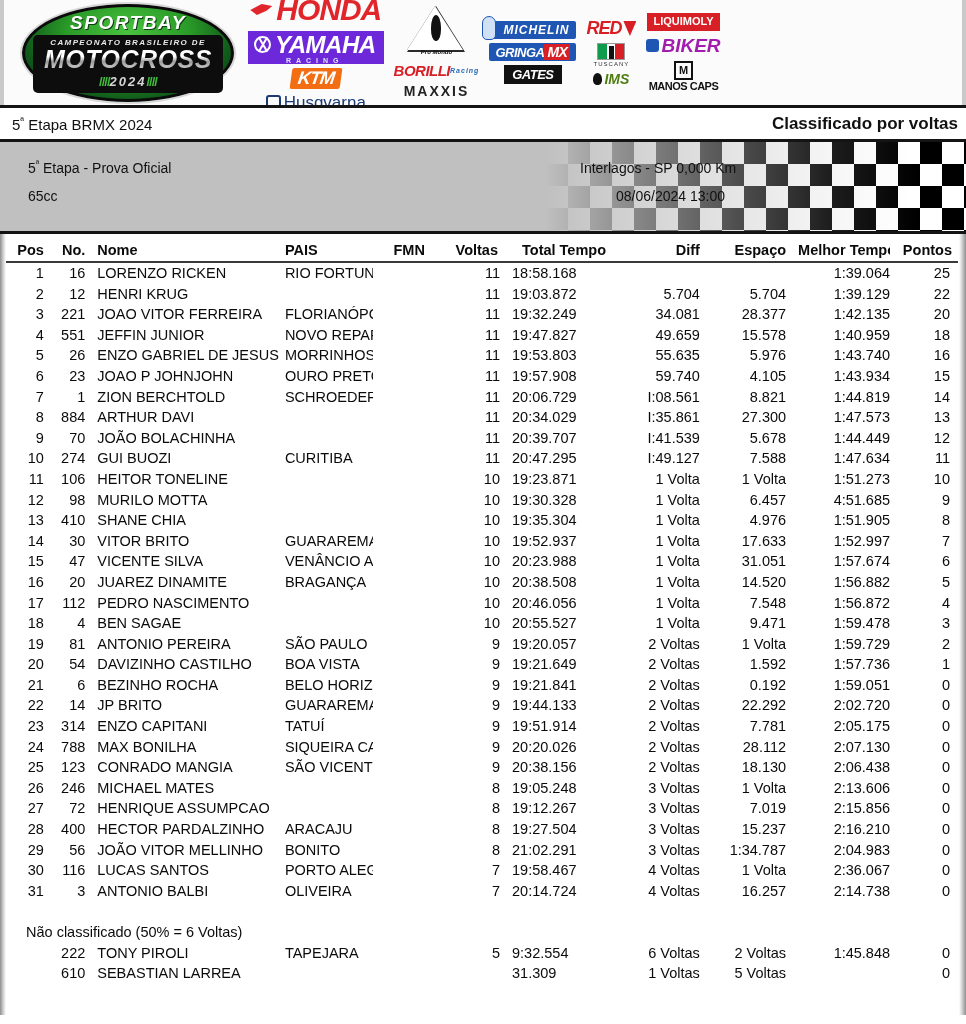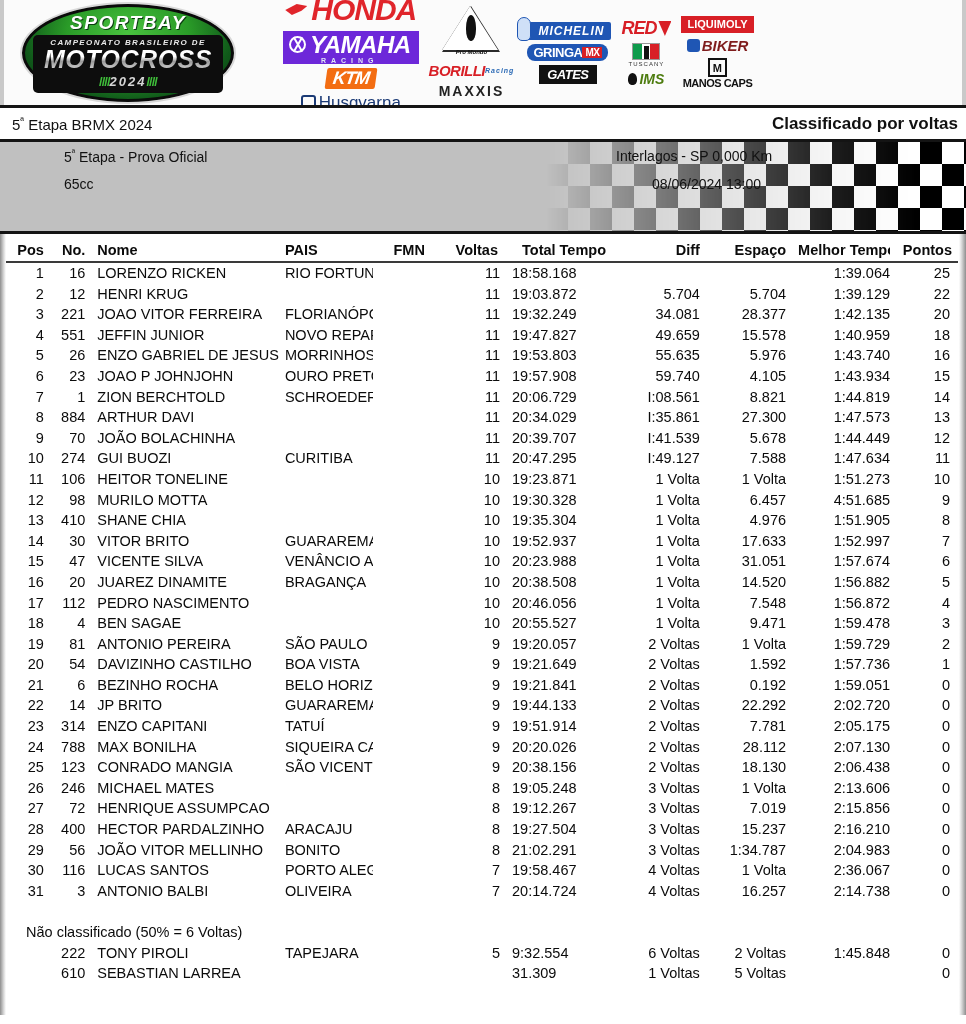--- a/index.html
+++ b/index.html
@@ -17,21 +17,20 @@
 
   
   .banner {
     position: relative;
     height: 108px;
     background: #fbfbfb;
     border-bottom: 3px solid #141414;
     display: flex; align-items: center;
     padding: 3px 6px 3px 8px;
     overflow: hidden;
-    gap: 35px;
   }
   .banner-edge-l { position:absolute; left:0; top:0; bottom:0; width:4px; background:#c9c9c9; }
   .banner-edge-r { position:absolute; right:0; top:0; bottom:0; width:4px; background:#c9c9c9; }
 
   
   .evlogo {
     width: 212px; height: 98px;
     flex: 0 0 auto;
     margin-left: 14px;
     border-radius: 50%;
@@ -106,42 +105,42 @@
   .l-promotor .pl { position:absolute; bottom:3px; left:0; width:100%; text-align:center;
       font-size:6px; color:#111; font-style:italic; font-weight:bold;}
   .l-borilli { color:#d81f26; font-size:15px; font-style:italic; font-weight:bold; letter-spacing:-0.5px;}
   .l-borilli .sub { color:#2a69b5; font-size:7px; letter-spacing:1px;}
   .l-maxxis { color:#232323; font-size:14px; letter-spacing:2px; font-weight:bold; }
 
   .l-michelin { background:#1f56b4; color:#fff; font-size:12px; padding:2px 7px 2px 14px;
       letter-spacing:1px; position:relative; border-radius:2px; font-style:italic;}
   .l-michelin .man { position:absolute; left:-7px; top:-5px; width:14px;height:24px;
       background:#cfe0f7; border-radius:7px 7px 5px 5px; border:1px solid #1f56b4;}
-  .l-gringa { background:#1f56b4; color:#fff; font-size:13px; font-weight:bold;
-      padding:1px 6px; border-radius:8px; letter-spacing:-0.5px;}
-  .l-gringa .mx2 { background:#d81f26; color:#fff; font-size:10px; padding:0 3px; }
+  .l-gringa { background:#1f56b4; color:#fff; font-size:13px; font-style:italic; font-weight:bold;
+      padding:1px 6px; border-radius:2px; letter-spacing:-0.5px;}
+  .l-gringa .mx2 { background:#d81f26; color:#fff; font-size:14px; padding:0 3px; }
   .l-gates { background:#111; color:#fff; font-size:13px; font-style:italic; font-weight:bold;
       padding:2px 8px; letter-spacing:-0.5px;}
 
   .l-red { color:#d81f26; font-size:18px; font-style:italic; font-weight:bold; letter-spacing:-1px;
       display:flex; align-items:center;}
   .l-red .v { display:inline-block;width:13px;height:15px;background:#d81f26;margin-left:2px;
       clip-path: polygon(0 0, 100% 0, 50% 100%); }
   .l-tuscany { display:flex;flex-direction:column;align-items:center; }
   .l-tuscany .tbox { width:28px;height:17px;background:linear-gradient(90deg,#0f9b4c 33%,#fff 33% 66%,#d81f26 66%);
       border:1px solid #999; position:relative;}
   .l-tuscany .tbox:after{content:"";position:absolute;left:11px;top:2px;width:5px;height:13px;background:#111;}
   .l-tuscany .tl { font-size:6px;color:#333;letter-spacing:1px;margin-top:1px;}
   .l-ims { color:#4d7c0f; font-size:14px; font-style:italic; font-weight:bold; display:flex; align-items:center;}
   .l-ims .dr { width:9px;height:12px;background:#111;border-radius:50% 50% 40% 40%; margin-right:2px;}
 
   .l-liqui { background:#d81f26; color:#fff; font-size:11px; font-weight:bold; line-height:1.05;
       padding:3px 6px; text-align:center; }
   .l-liqui .ln2 { color:#fff; }
-  .l-biker { color:#7f1d1d; font-size:15px; font-style:italic; font-weight:bold; display:flex;align-items:center;text-align:right;}
+  .l-biker { color:#a21caf; font-size:19px; font-style:italic; font-weight:bold; display:flex;align-items:center;text-align:right;}
   .l-biker .bb { width:13px;height:13px;background:#1f56b4;border-radius:3px;margin-right:2px;}
   .l-manos { display:flex;flex-direction:column;align-items:center;}
   .l-manos .mbox{ width:19px;height:19px;border:2px solid #111; display:flex;align-items:center;justify-content:center;
       font-size:11px; font-weight:bold; color:#111;}
   .l-manos .ml { font-size:11px; font-weight:bold; color:#111; letter-spacing:-0.5px;}
 
   .cbm {
     flex: 0 0 auto; width: 168px; height: 92px; margin-left: 8px; margin-right: 6px;
     position: relative;
     display:flex; align-items:center; justify-content:center;
@@ -191,21 +190,21 @@
     background-image:
       linear-gradient(45deg, #000 25%, transparent 25%, transparent 75%, #000 75%),
       linear-gradient(45deg, #000 25%, transparent 25%, transparent 75%, #000 75%);
     background-color: #ffffff;
     background-size: 44px 44px;
     background-position: 0 0, 22px 22px;
     -webkit-mask-image: linear-gradient(90deg, rgba(0,0,0,0) 0%, rgba(0,0,0,0.25) 18%, rgba(0,0,0,0.55) 42%, rgba(0,0,0,0.85) 68%, #000 88%);
     mask-image: linear-gradient(90deg, rgba(0,0,0,0) 0%, rgba(0,0,0,0.25) 18%, rgba(0,0,0,0.55) 42%, rgba(0,0,0,0.85) 68%, #000 88%);
   }
   .infolines { position:relative; z-index:2; padding: 6px 0 0 0; }
-  .irow { display:flex; height:28px; align-items:flex-start;margin-left:36px; }
+  .irow { display:flex; height:28px; align-items:flex-end; }
   .irow .ileft { flex:0 0 560px; padding-left: 28px; font-size:14px; color:#111; }
   .irow .ileft sup { font-size:9px; }
   .irow .iright { flex:1 1 auto; text-align:left; font-size:14px; color:#111; padding-left: 20px; }
 
   
   .tablewrap {
     position:relative;
     padding: 8px 0 0 0;
     background:#fff;
     height: calc(1024px - 108px - 34px - 92px - 9px);

